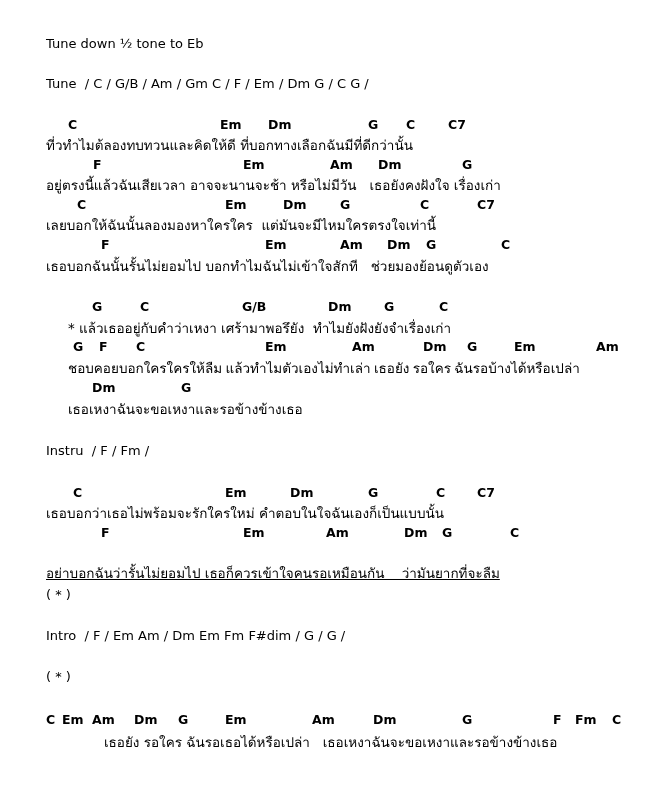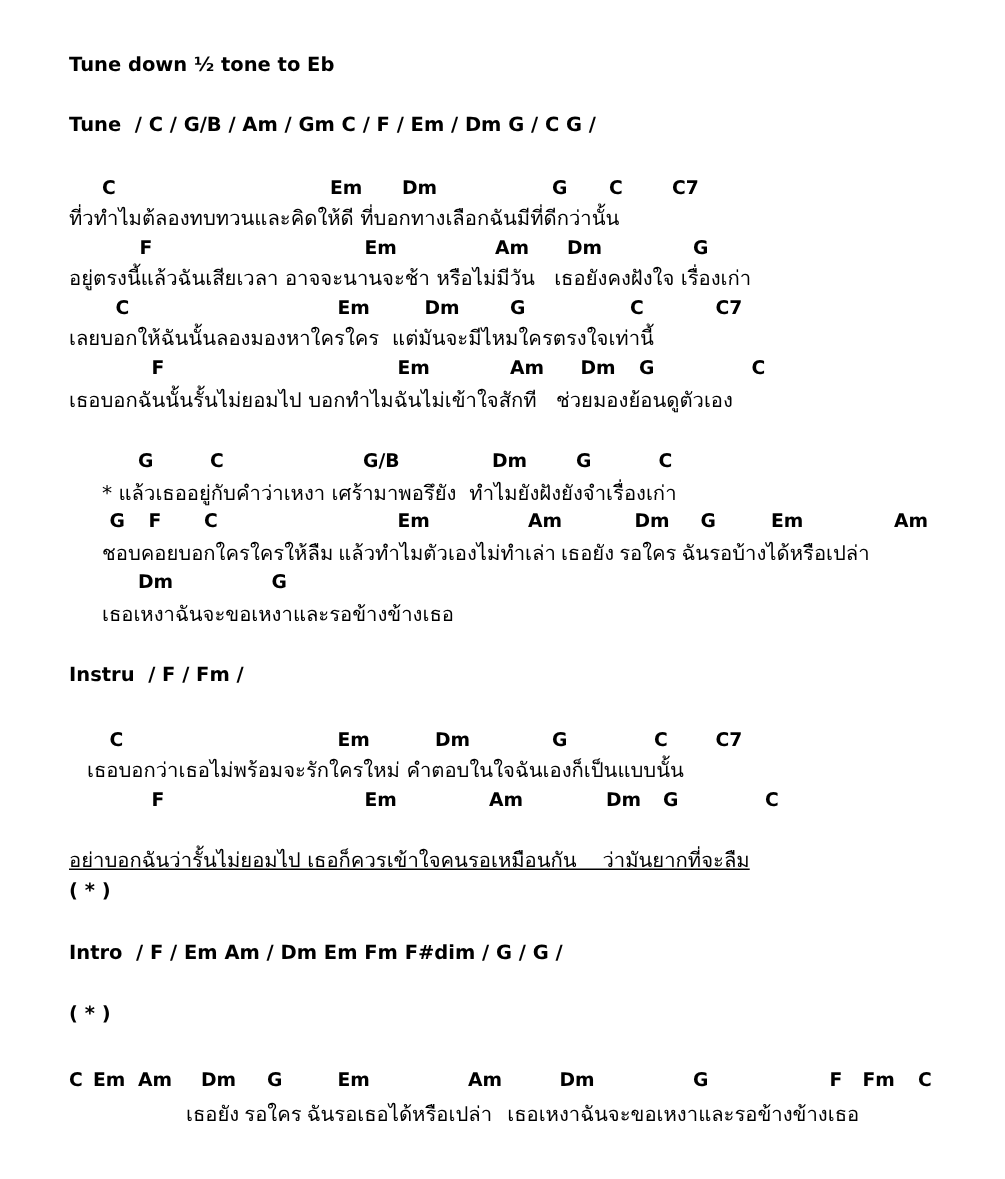--- a/index.html
+++ b/index.html
@@ -1,18 +1,18 @@
 <!DOCTYPE html>
 <html><head>
 <meta charset="utf-8">
 <style>
   html, body { margin:0; padding:0; background:#ffffff; }
   body { width:670px; height:786px; position:relative; overflow:hidden;
          font-family:"DejaVu Sans", sans-serif; color:#000; }
-  .hd { position:absolute; left:46px; font-weight:bold; font-size:13px; white-space:pre; }
+  .hd { position:absolute; left:46px; font-weight:normal; font-size:13px; white-space:pre; }
   .chordline { position:absolute; left:0; width:670px; height:16px; }
   .chord { position:absolute; font-weight:bold; font-size:12.5px; white-space:pre; }
   .lyric { position:absolute; font-size:13.5px; white-space:pre; }
 </style>
 </head>
 <body>
 
 <div class="hd" style="top:36px;">Tune down ½ tone to Eb</div>
 <div class="hd" style="top:76px;">Tune  / C / G/B / Am / Gm C / F / Em / Dm G / C G /</div>
 
@@ -87,21 +87,21 @@
 
 <div>
   <div class="chordline" style="top:485px;">
       <span class="chord" style="left: 73px;">C</span>
       <span class="chord" style="left: 225px;">Em</span>
       <span class="chord" style="left: 290px;">Dm</span>
       <span class="chord" style="left: 368px;">G</span>
       <span class="chord" style="left: 436px;">C</span>
       <span class="chord" style="left: 477px;">C7</span>
     </div>
-  <div class="lyric" style="left:46px;top:502px;margin-left:12px;">เธอบอกว่าเธอไม่พร้อมจะรักใครใหม่ คำตอบในใจฉันเองก็เป็นแบบนั้น</div>
+  <div class="lyric" style="left:46px;top:502px;">เธอบอกว่าเธอไม่พร้อมจะรักใครใหม่ คำตอบในใจฉันเองก็เป็นแบบนั้น</div>
   <div class="chordline" style="top:525px;">
       <span class="chord" style="left: 101px;">F</span>
       <span class="chord" style="left: 243px;">Em</span>
       <span class="chord" style="left: 326px;">Am</span>
       <span class="chord" style="left: 404px;">Dm</span>
       <span class="chord" style="left: 442px;">G</span>
       <span class="chord" style="left: 510px;">C</span>
     </div>
   <div class="lyric" style="left:46px;top:562px;text-decoration:underline;">อย่าบอกฉันว่ารั้นไม่ยอมไป เธอก็ควรเข้าใจคนรอเหมือนกัน    ว่ามันยากที่จะลืม</div>
 </div>
@@ -118,14 +118,14 @@
       <span class="chord" style="left: 134px;">Dm</span>
       <span class="chord" style="left: 178px;">G</span>
       <span class="chord" style="left: 225px;">Em</span>
       <span class="chord" style="left: 312px;">Am</span>
       <span class="chord" style="left: 373px;">Dm</span>
       <span class="chord" style="left: 462px;">G</span>
       <span class="chord" style="left: 553px;">F</span>
       <span class="chord" style="left: 575px;">Fm</span>
       <span class="chord" style="left: 612px;">C</span>
     </div>
-  <div class="lyric" style="left:124px;top:731px;font-family:Liberation Serif, serif;">เธอยัง รอใคร ฉันรอเธอได้หรือเปล่า   เธอเหงาฉันจะขอเหงาและรอข้างข้างเธอ</div>
+  <div class="lyric" style="left:104px;top:731px;">เธอยัง รอใคร ฉันรอเธอได้หรือเปล่า   เธอเหงาฉันจะขอเหงาและรอข้างข้างเธอ</div>
 </div>
 
 </body></html>

